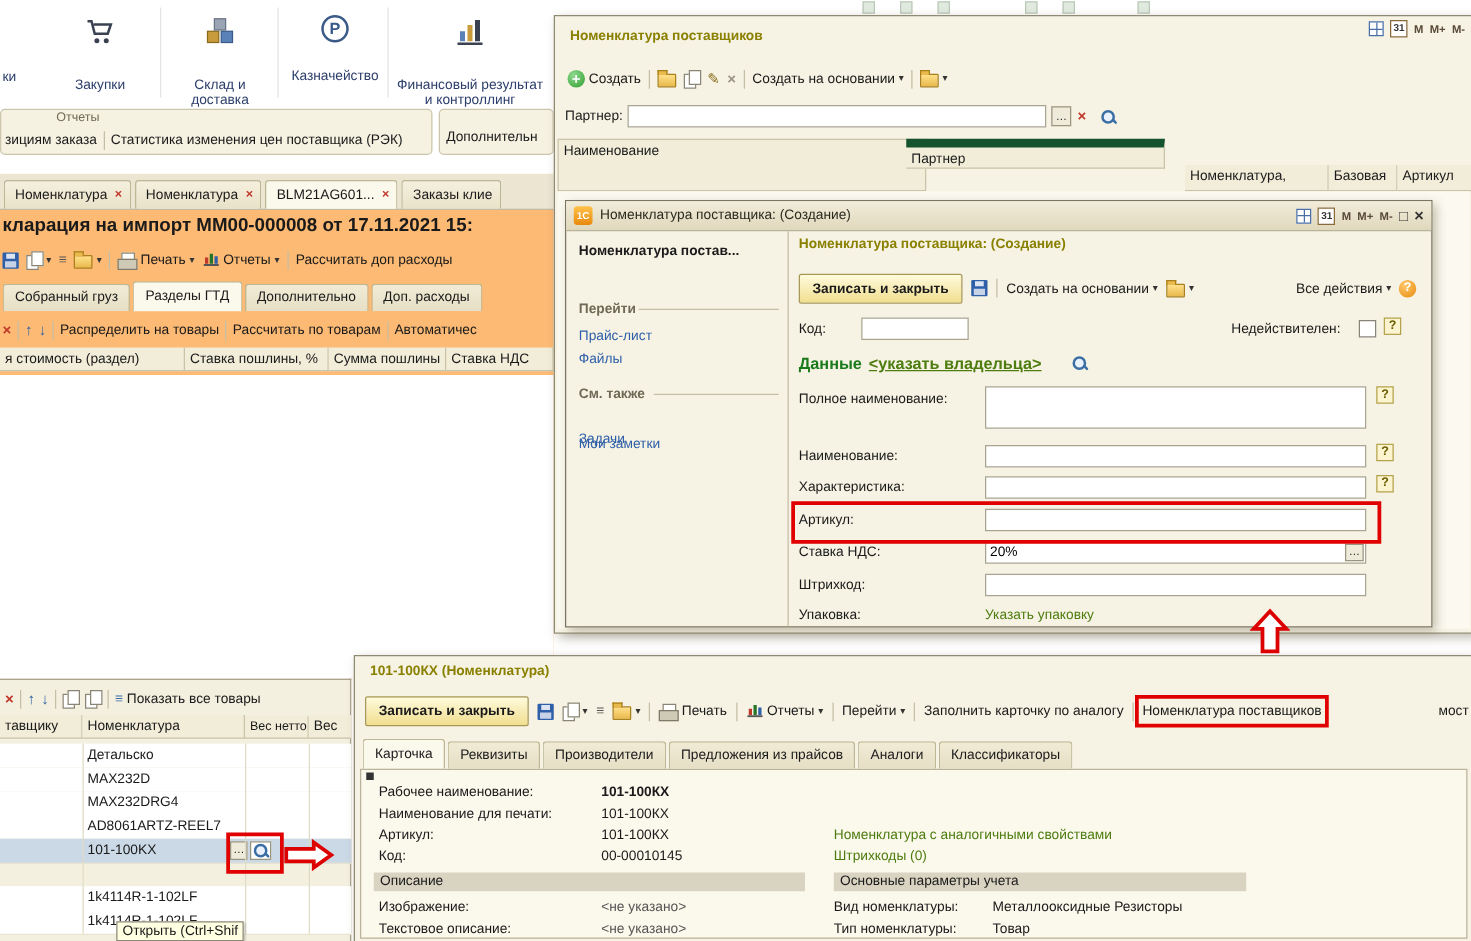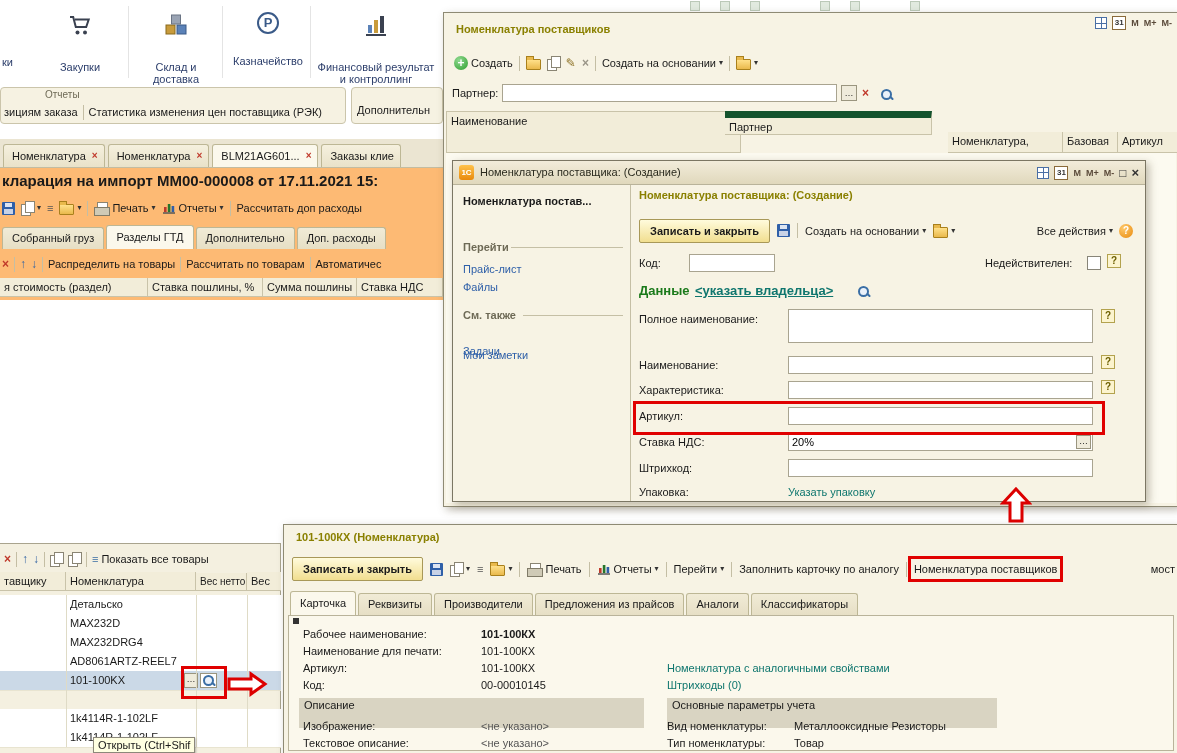--- a/index.html
+++ b/index.html
@@ -2,21 +2,21 @@
 <html><head>
 <meta charset="utf-8">
 <style>
   html,body{margin:0;padding:0}
   #screen{position:relative;width:1177px;height:753px;overflow:hidden;background:#fff;
     font-family:"Liberation Sans","DejaVu Sans",sans-serif;font-size:11px;color:#1a1a1a}
   .a{position:absolute}
   .bar{position:absolute;display:flex;align-items:center;gap:6px;white-space:nowrap}
   .vs{width:1px;height:15px;background:#C4BEA4;flex:0 0 1px}
   .olive{color:#8A8000;font-weight:bold;font-size:15px;white-space:nowrap}
-  .link{color:#0f766e;cursor:pointer}
+  .link{color:#4d7c0f;cursor:pointer}
   .ulink{text-decoration:underline}
   .lbl{position:absolute;white-space:nowrap;font-size:11px}
   .fld{position:absolute;box-sizing:border-box;height:18px;background:#fff;border:1px solid #A9A490;
     font:11px "Liberation Sans",sans-serif;padding:1px 3px}
   .ta{height:34px;resize:none}
   .qb{position:absolute;width:14px;height:14px;box-sizing:border-box;border:1px solid #B3A24E;background:#FCF4CE;
     color:#6B5E00;font-size:10px;font-weight:bold;text-align:center;line-height:12px}
   .cb{position:absolute;width:12px;height:12px;background:#fff;border:1px solid #888578}
   .ybtn{display:inline-flex;align-items:center;justify-content:center;height:22px;padding:0 10px;
     background:linear-gradient(#FFFBDC,#F1DE8F);border:1px solid #A89858;border-radius:2px;font-weight:bold;font-size:11px}
@@ -54,21 +54,21 @@
   .mtab{height:22px;line-height:22px;padding:0 6px 0 8px;border:1px solid #BDB795;border-bottom:none;border-radius:3px 3px 0 0;
     background:linear-gradient(#F5F0DE,#E9E2C9);display:inline-flex;align-items:center;gap:6px}
   .mtab.sel{background:#FBF8EC}
   .hc{box-sizing:border-box;background:#F2EDD9;border-right:1px solid #C9C3A9;border-bottom:1px solid #C9C3A9;
     padding:3px 4px;font-size:11px;overflow:hidden;white-space:nowrap}
   .win{position:absolute;background:#F7F3E4;border:1px solid #8E8A74;box-shadow:3px 3px 8px rgba(80,70,40,.35)}
   .navlink{position:absolute;color:#2E5FA8;font-size:11px;cursor:pointer}
   .grphdr{position:absolute;color:#6E6A56;font-weight:bold;font-size:11px}
   .hr{position:absolute;height:1px;background:#C5BFA5}
   .redbox{position:absolute;border:3px solid #E00000;z-index:40;pointer-events:none}
-  .secbar{position:absolute;height:30px;background:#D9D4C2;font-size:11px;padding:1px 0 0 5px;box-sizing:border-box}
+  .secbar{position:absolute;height:15px;background:#D9D4C2;font-size:11px;padding:1px 0 0 5px;box-sizing:border-box}
   .smallbtn{position:absolute;box-sizing:border-box;background:#EFEBDB;border:1px solid #9A957F;font-size:9px;line-height:11px;text-align:center;cursor:pointer}
   .ribitem{position:absolute;top:12px;text-align:center;cursor:pointer}
   .riblab{margin-top:21px;font-size:11px;color:#2C3E6B;line-height:12px}
   .rsep{position:absolute;top:6px;width:1px;height:72px;background:#E4E4E4}
   .gline{position:absolute;width:1px;background:#DFDBC6}
   .grow{position:absolute;left:0;width:281px;height:19px;border-bottom:1px solid #E8E4D0;background:#fff}
   .tip{position:absolute;background:#FFFFE1;border:1px solid #8C887A;padding:1px 4px;font-size:11px;white-space:nowrap;
     box-shadow:1px 1px 2px rgba(0,0,0,.25);z-index:6}
 </style>
 </head>

